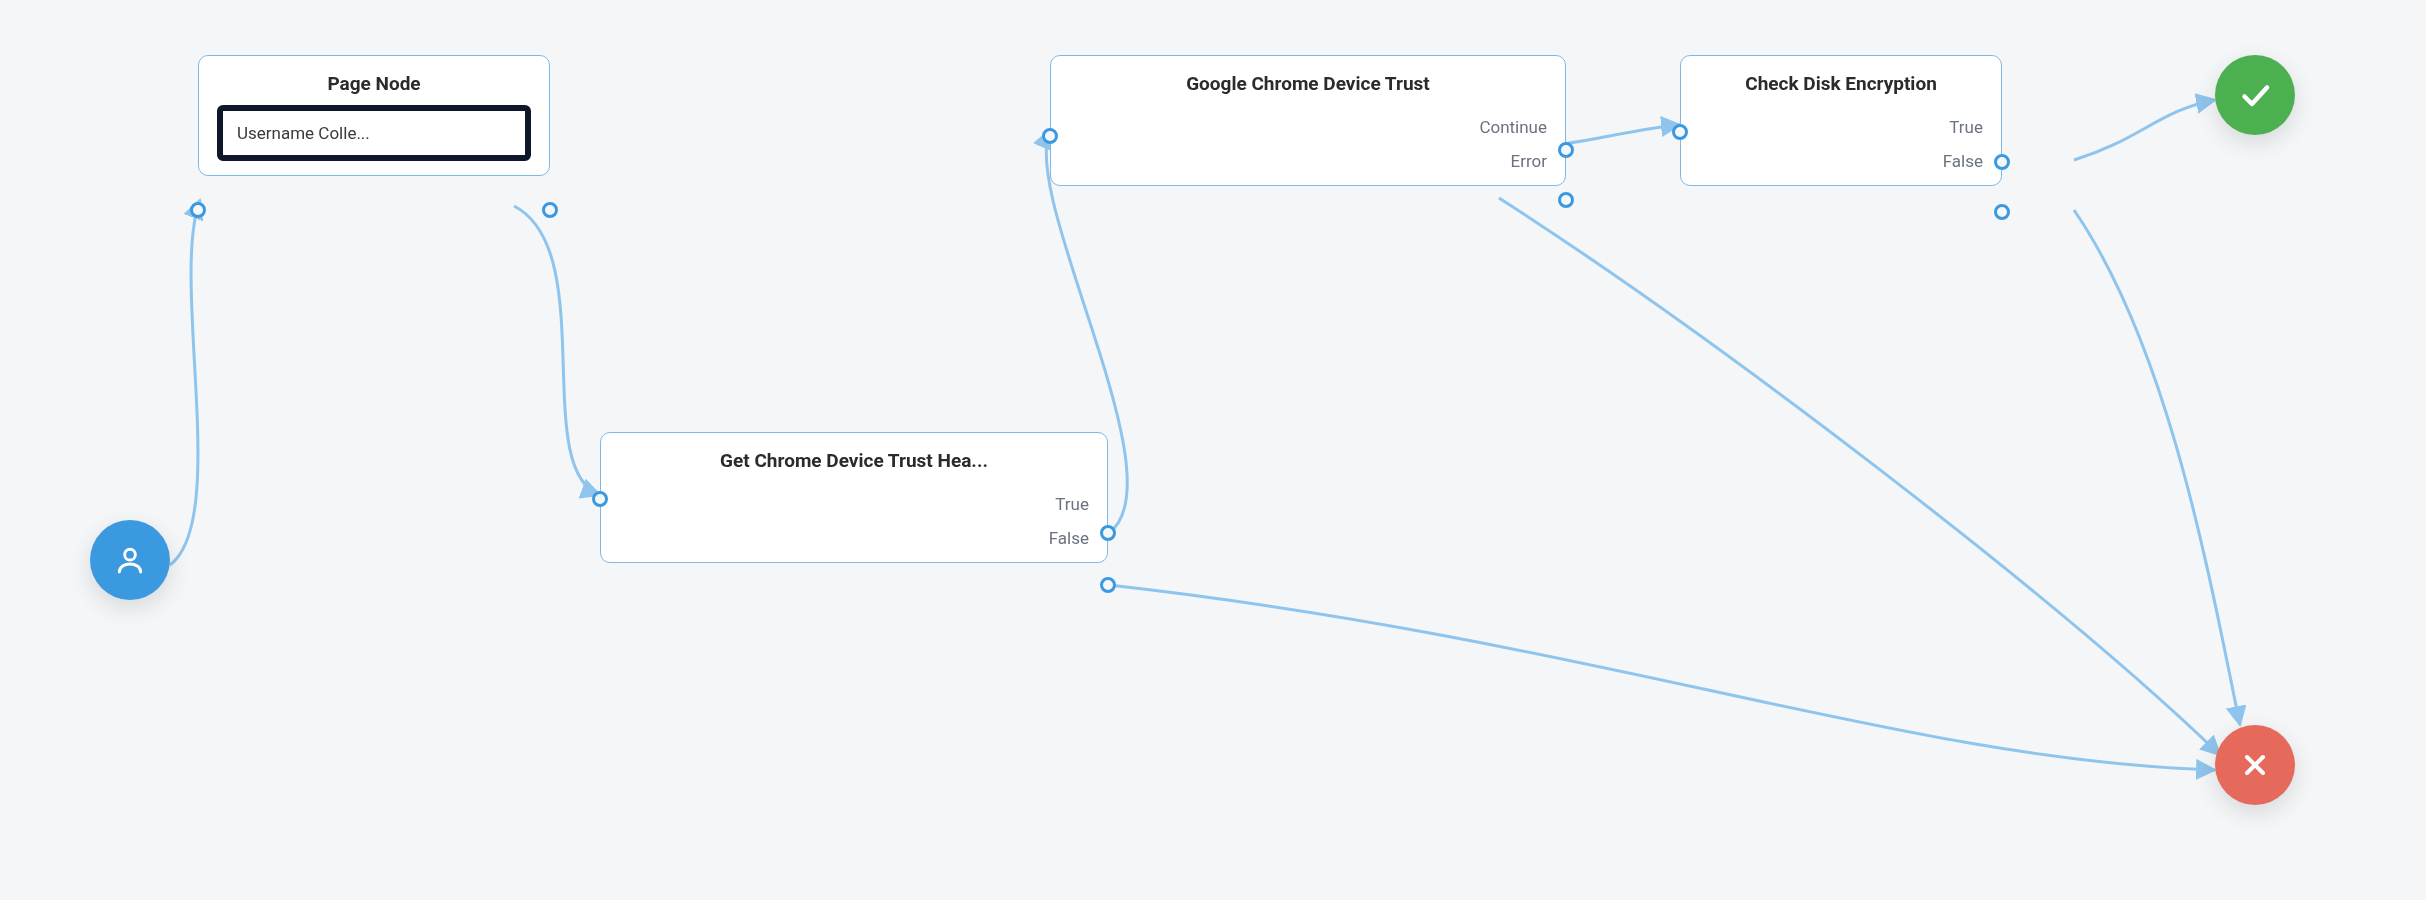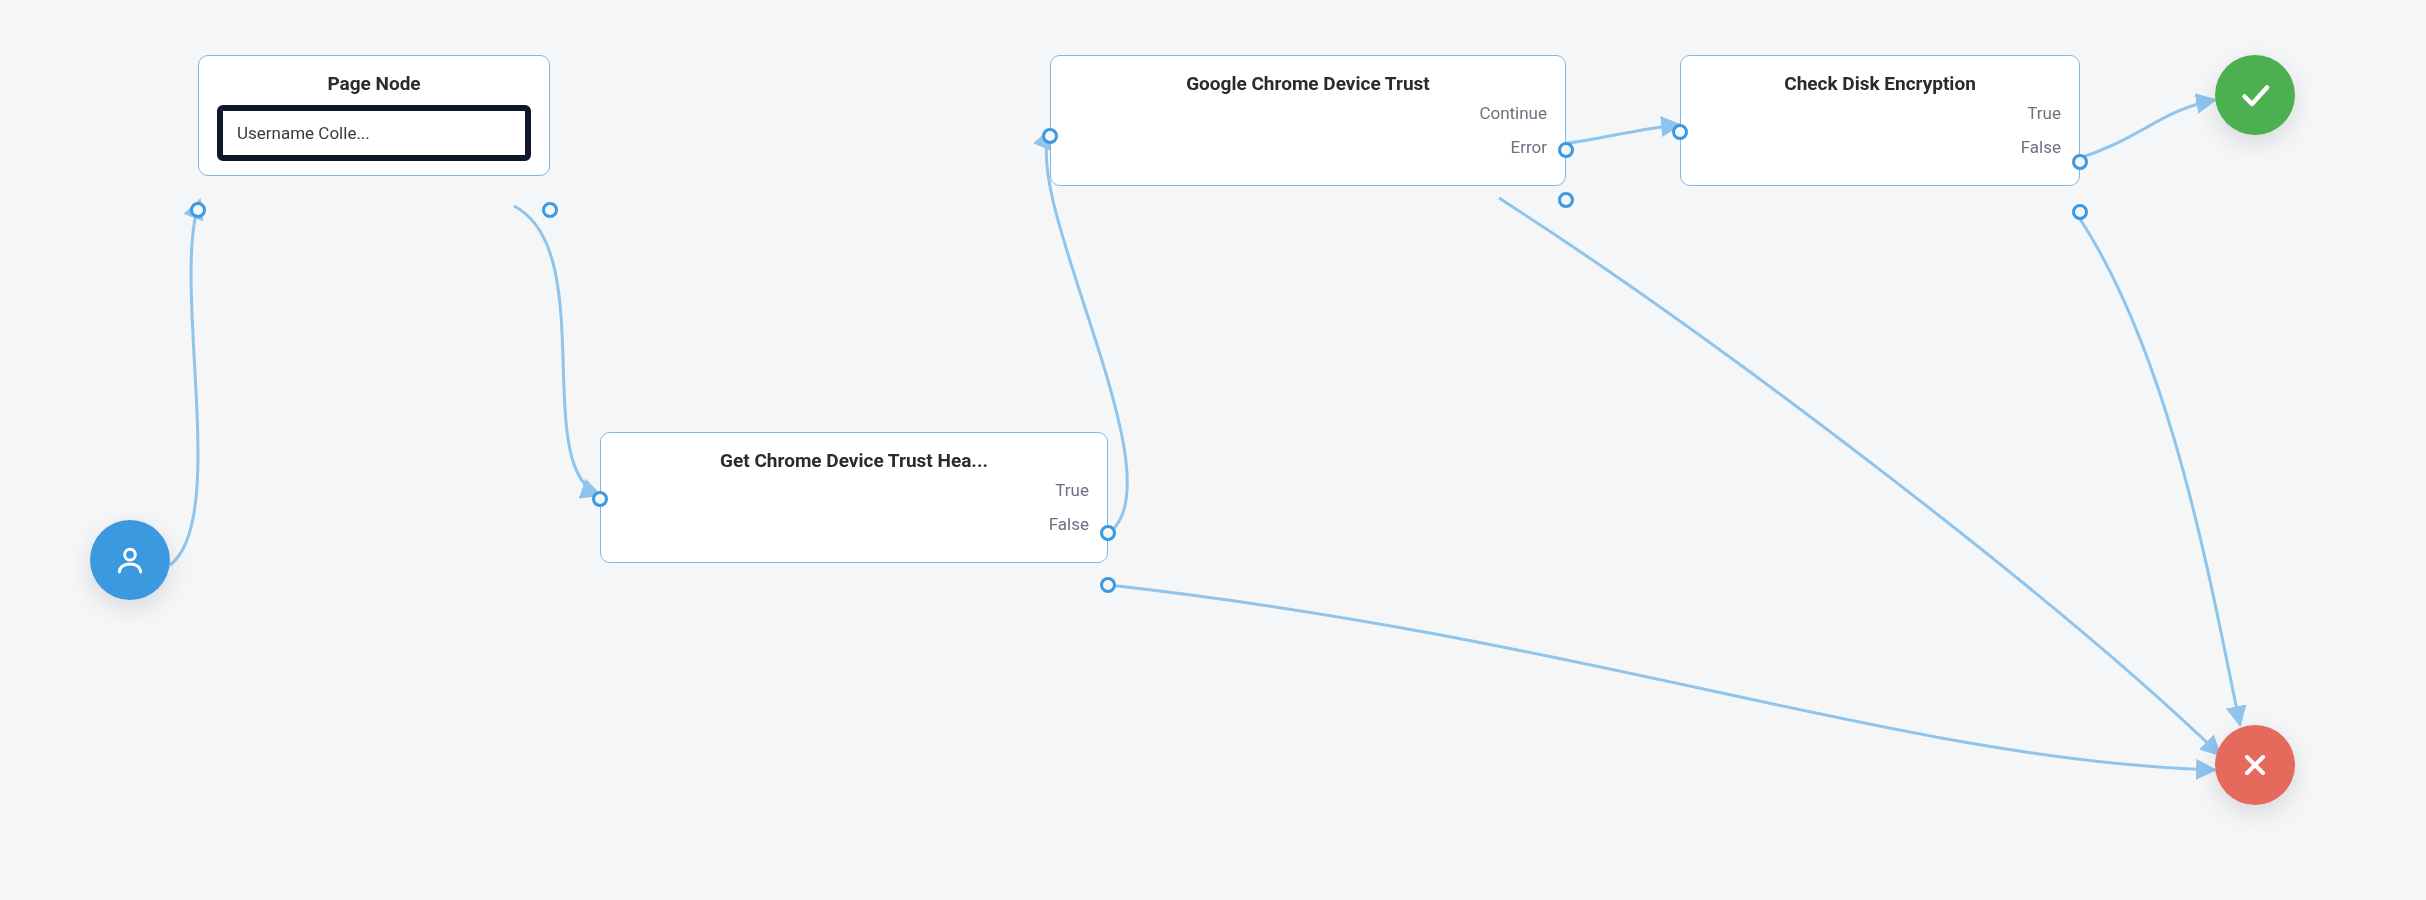--- a/index.html
+++ b/index.html
@@ -53,21 +53,21 @@
   font-size: 17px;
   color: #3a3a3a;
   white-space: nowrap;
   overflow: hidden;
   text-overflow: ellipsis;
 }
 .outputs { margin-top: 8px; }
 .output-row {
   display: flex;
   justify-content: flex-end;
-  align-items: flex-start;
+  align-items: flex-end;
   height: 34px;
   font-size: 17px;
   color: #6b7280;
 }
 
 
 .port {
   position: absolute;
   width: 16px; height: 16px;
   background: #f4f6f8;
@@ -162,21 +162,21 @@
       </div>
       <div class="output-row">
         <span>Error</span>
       </div>
     </div>
     <div class="port port-left" style="top:72px;"></div>
     <div class="port port-right" style="top:86px;"></div>
     <div class="port port-right" style="top:136px;"></div>
   </div>
 
-  <div class="node" style="left:1680px; top:55px; width:400px;">
+  <div class="node" style="left:1680px; top:55px; width:322px;">
     <div class="node-title">Check Disk Encryption</div>
     <div class="outputs">
       <div class="output-row">
         <span>True</span>
       </div>
       <div class="output-row">
         <span>False</span>
       </div>
     </div>
     <div class="port port-left" style="top:68px;"></div>

